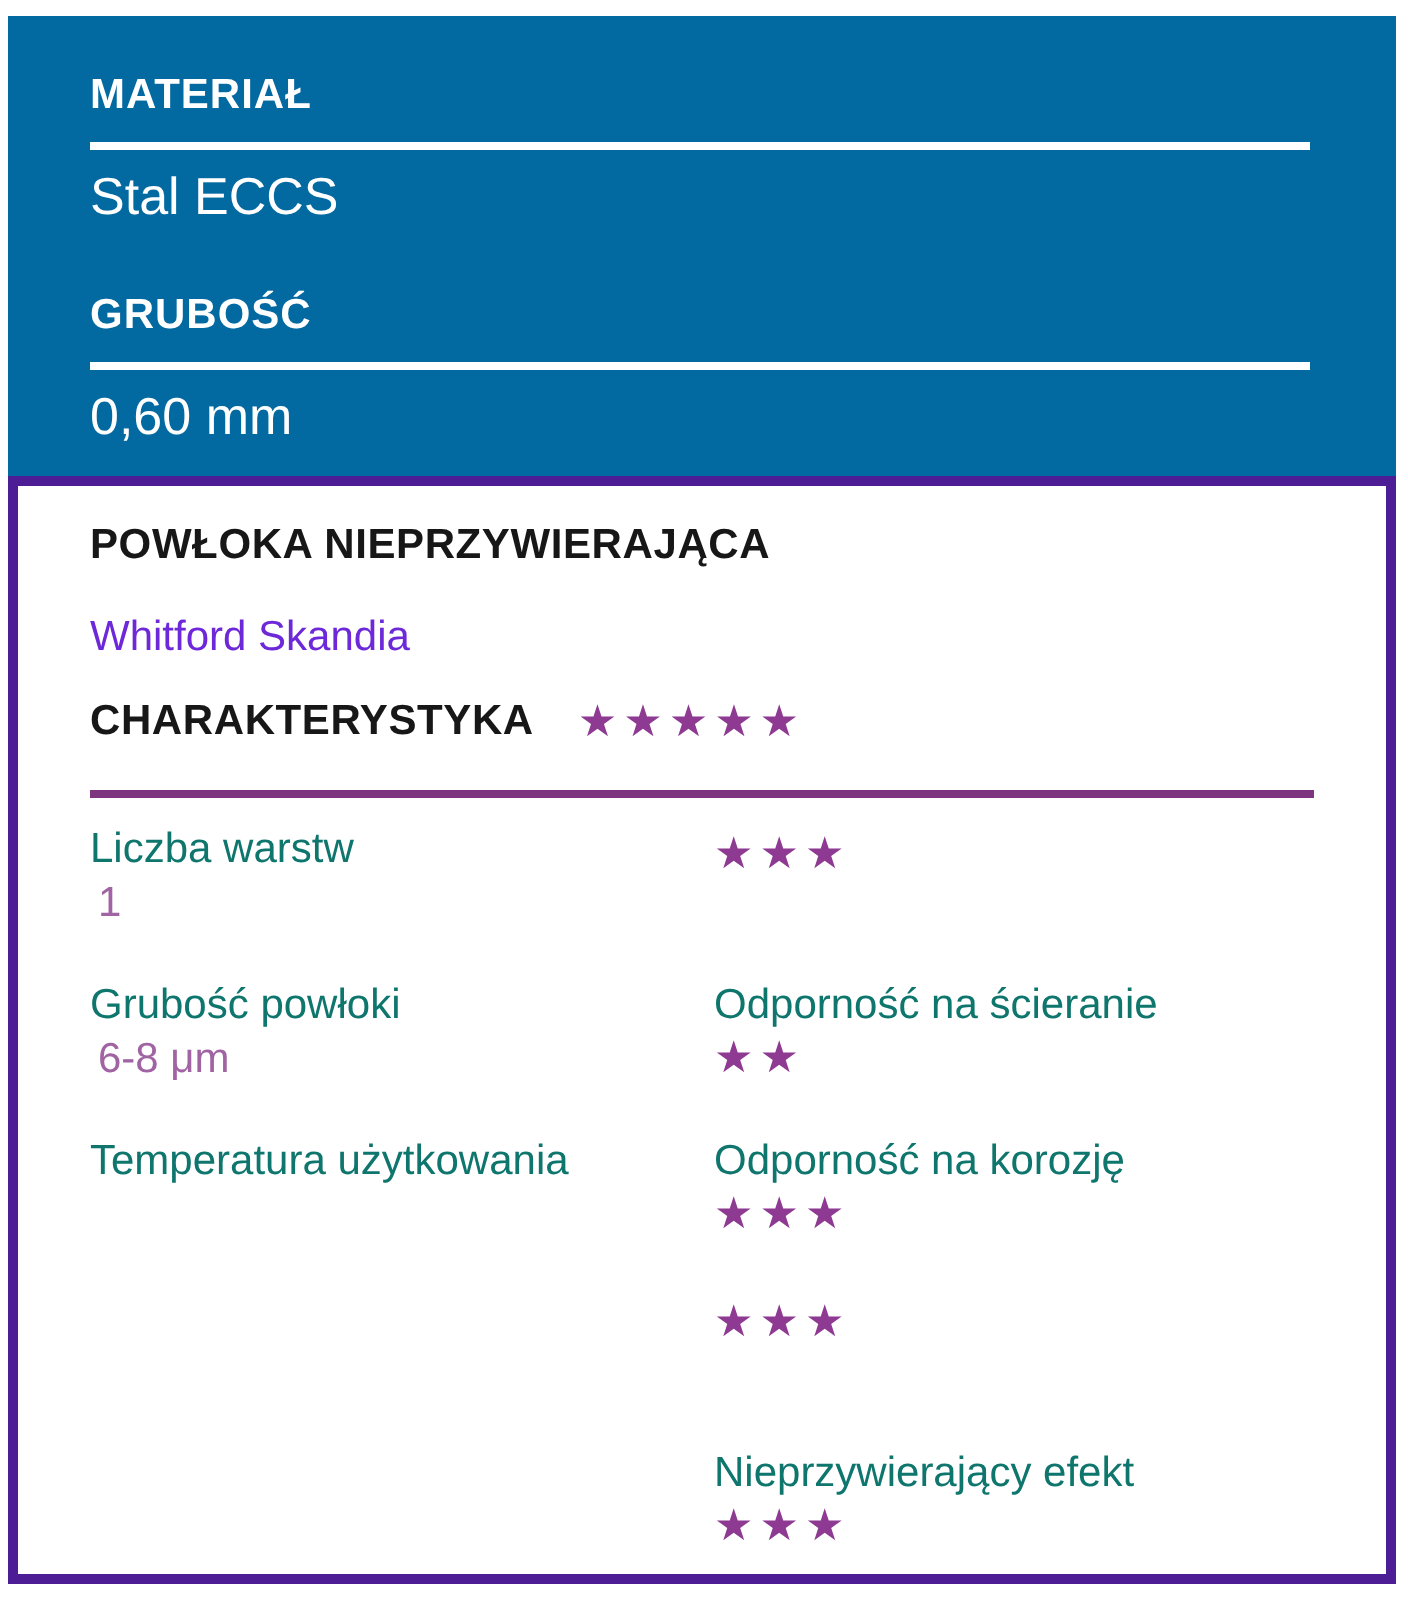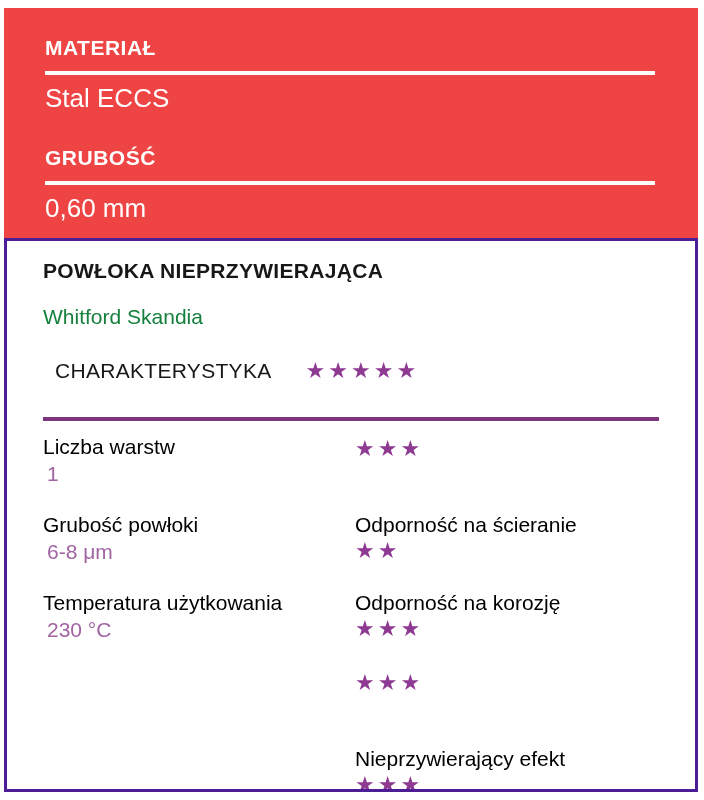--- a/index.html
+++ b/index.html
@@ -14,21 +14,21 @@
   .page {
     box-sizing: border-box;
     width: 704px;
     height: 800px;
     padding: 8px 6px 0 4px;
     background: #ffffff;
   }
 
   
   .header-panel {
-    background: #ef4444;
+    background: #0369a1;
     padding: 28px 43px 18px 41px;
     box-sizing: border-box;
   }
   .header-section + .header-section { margin-top: 36px; }
   .header-section .h-title {
     margin: 0;
     font-size: 21px;
     line-height: 24px;
     font-weight: bold;
     color: #ffffff;
@@ -44,49 +44,49 @@
     margin: 11px 0 0 0;
     font-size: 26px;
     line-height: 24px;
     color: #ffffff;
   }
 
   
   .coating-card {
     box-sizing: border-box;
     height: 554px;
-    border: 3px solid #4c1d95;
+    border: 5px solid #4c1d95;
     background: #ffffff;
     padding: 14px 36px 16px 36px;
     overflow: hidden;
   }
   .coating-title {
     margin: 4px 0 0 0;
     font-size: 21px;
     line-height: 24px;
     font-weight: bold;
     color: #171717;
     letter-spacing: 0.3px;
   }
   .coating-brand {
     margin: 22px 0 0 0;
     font-size: 21px;
     line-height: 24px;
-    color: #15803d;
+    color: #6d28d9;
   }
   .char-row {
     margin-top: 18px;
     display: flex;
     align-items: center;
   }
   .char-title {
-    margin: 12px;
+    margin: 0;
     font-size: 21px;
     line-height: 24px;
-    font-weight: normal;
+    font-weight: bold;
     color: #171717;
     letter-spacing: 0.3px;
   }
   .stars {
     color: #8E3A92;
     font-size: 22px;
     line-height: 22px;
     letter-spacing: 3px;
     white-space: nowrap;
   }
@@ -103,21 +103,21 @@
     margin-top: 14px;
     display: grid;
     grid-template-columns: 312px 1fr;
     row-gap: 26px;
   }
   .spec-cell { min-height: 52px; }
   .spec-label {
     margin: 0;
     font-size: 21px;
     line-height: 24px;
-    color: #000000;
+    color: #0f766e;
   }
   .spec-value {
     margin: 2px 0 0 0;
     padding-left: 4px;
     font-size: 21px;
     line-height: 26px;
     color: #A164A3;
   }
   .spec-stars {
     margin: 3px 0 0 0;
@@ -166,21 +166,20 @@
         <p class="spec-label">Grubość powłoki</p>
         <p class="spec-value">6-8 μm</p>
       </div>
       <div class="spec-cell">
         <p class="spec-label">Odporność na ścieranie</p>
         <p class="stars spec-stars">★★</p>
       </div>
 
       <div class="spec-cell">
         <p class="spec-label">Temperatura użytkowania</p>
-        <p class="spec-value">230 °C</p>
       </div>
       <div class="spec-cell">
         <p class="spec-label">Odporność na korozję</p>
         <p class="stars spec-stars">★★★</p>
       </div>
 
       <div class="spec-cell"></div>
       <div class="spec-cell">
         <p class="stars spec-stars">★★★</p>
       </div>

